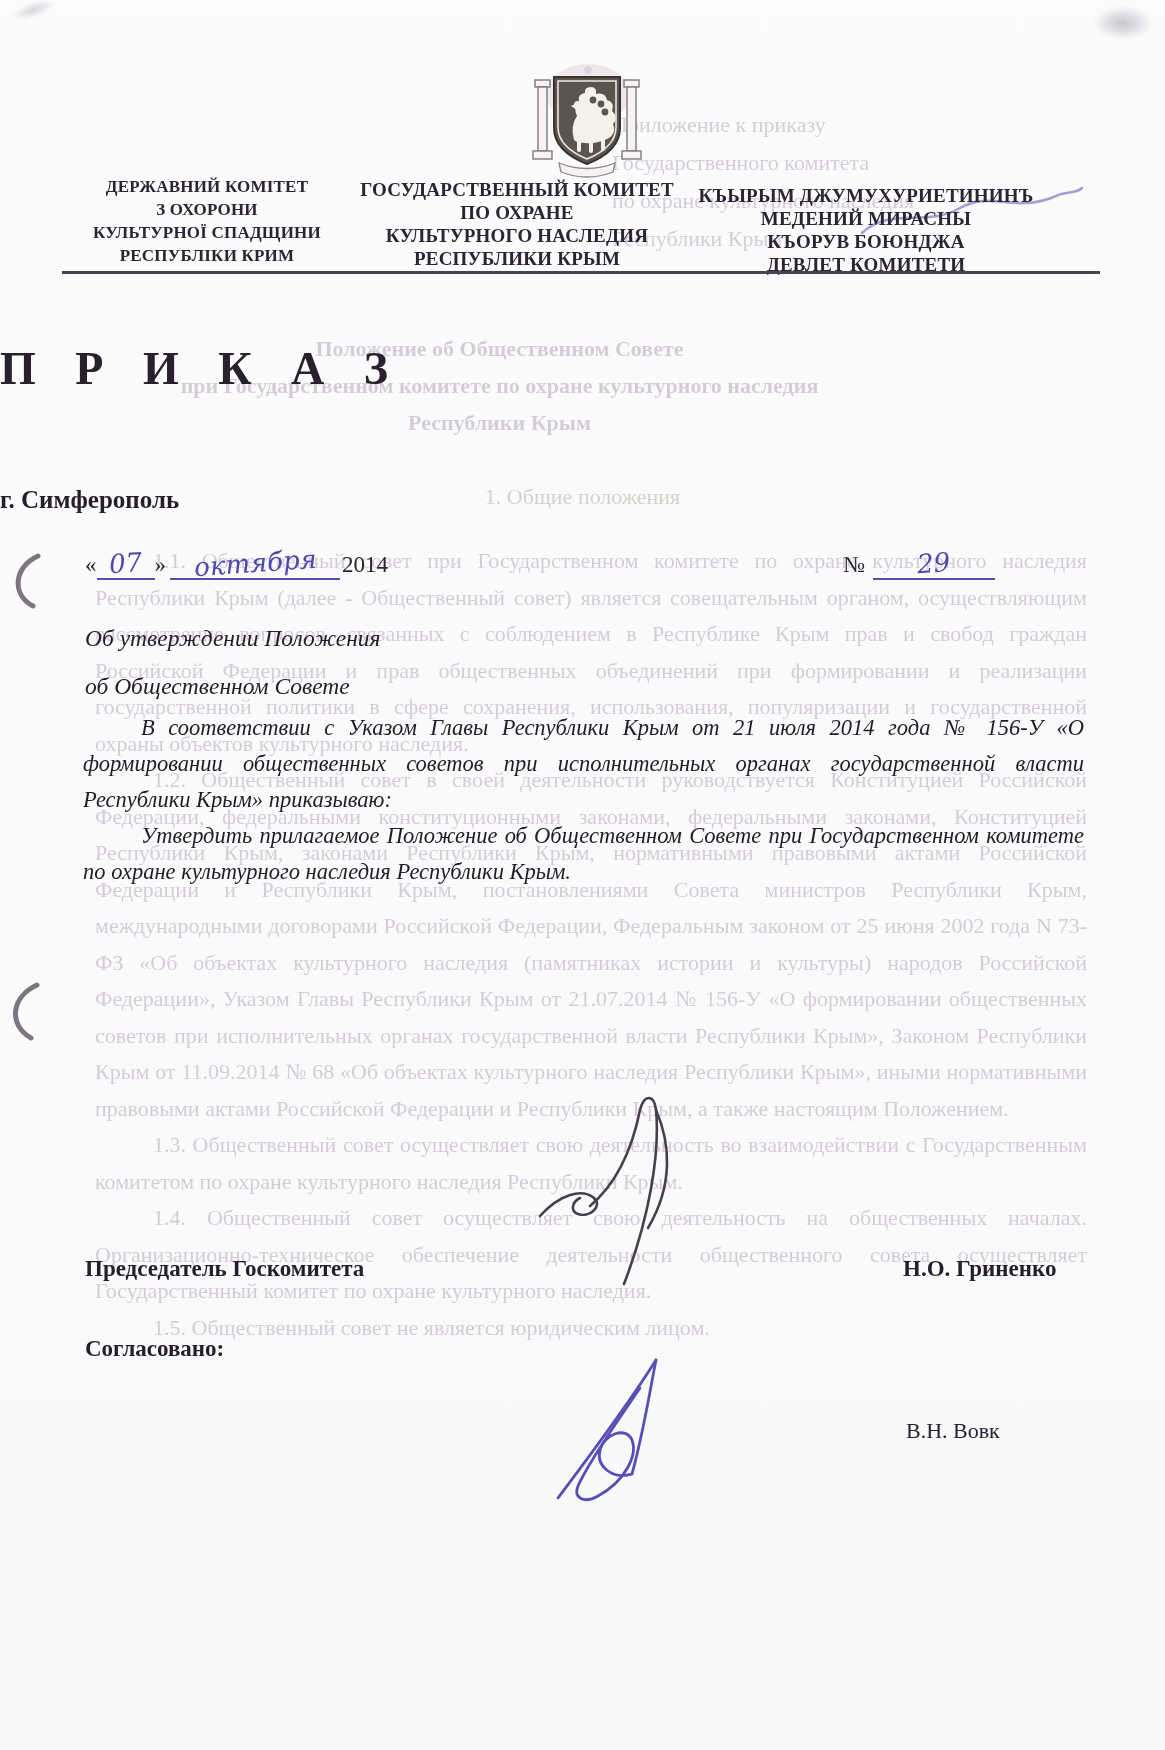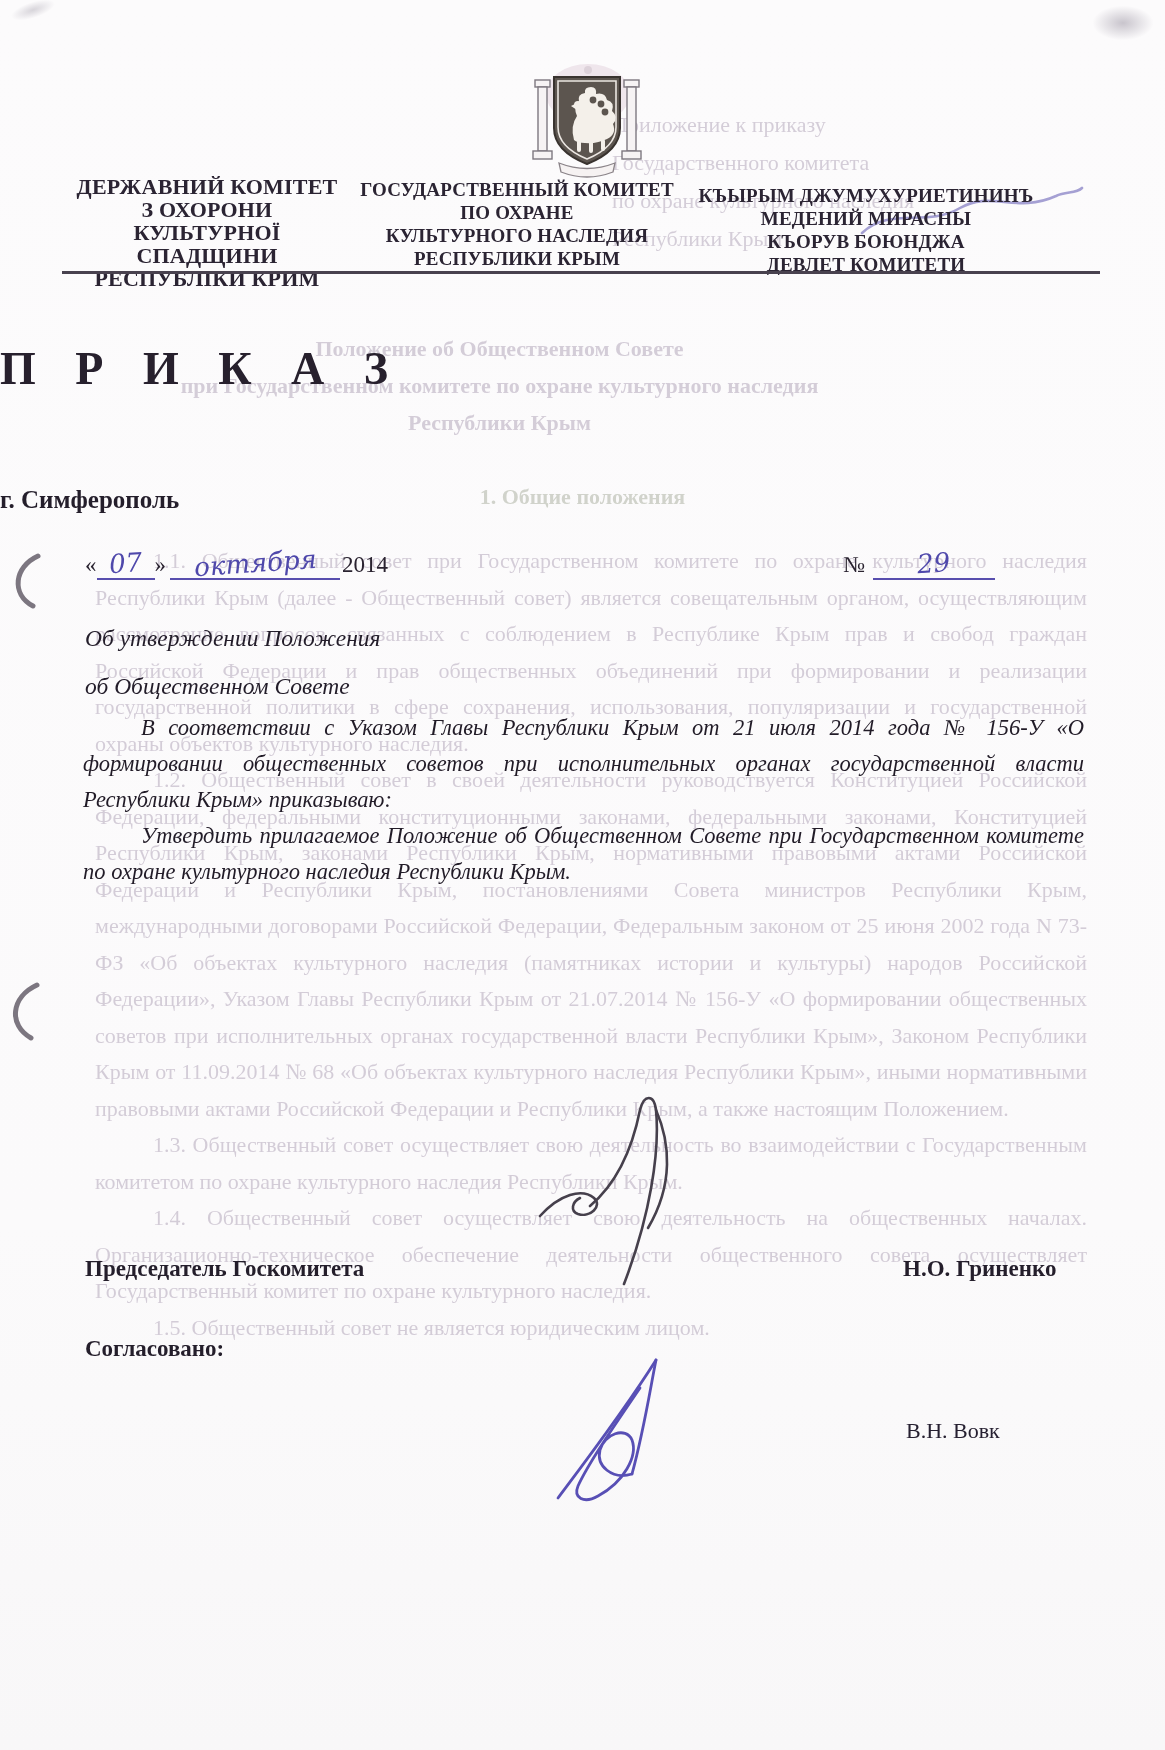--- a/index.html
+++ b/index.html
@@ -19,27 +19,27 @@
   .corner-tr{position:absolute;left:1093px;top:6px;width:60px;height:34px;
     background:radial-gradient(ellipse at center,#c8c4cc 0%,rgba(200,196,204,0) 72%);}
   .binder{position:absolute;opacity:.8;}
   
   .ghost{position:absolute;color:#b4a8bb;opacity:.55;z-index:1;}
   .ghost.greenish{color:#aeb3a4;}
   .ghost-line{white-space:nowrap;}
   .ghost-topright{left:612px;top:106px;width:440px;font-size:22px;line-height:38px;}
   .ghost-title{left:0;top:330px;width:999px;text-align:center;font-weight:bold;
     font-size:22px;line-height:37px;}
-  .ghost-heading{left:0;top:484px;width:1165px;text-align:center;font-weight:bold;font-size:22px;}
+  .ghost-heading{left:0;top:484px;width:1165px;text-align:center;font-weight:normal;font-size:22px;}
   .ghost-body{left:95px;top:543px;width:992px;font-size:22px;line-height:36.5px;}
   .ghost-body p{margin:0;text-align:justify;text-indent:58px;}
   
   .org-col{position:absolute;z-index:2;text-align:center;font-weight:bold;
     line-height:23px;color:#2b2433;letter-spacing:.2px;}
-  .org-left{left:62px;top:175px;width:290px;font-size:22px;}
+  .org-left{left:62px;top:175px;width:290px;font-size:17px;}
   .org-center{left:352px;top:178px;width:330px;font-size:19px;}
   .org-right{left:688px;top:184px;width:356px;font-size:19px;}
   .rule{position:absolute;left:62px;top:271px;width:1038px;height:3px;
     background:#49424f;z-index:2;}
   .emblem{position:absolute;left:527px;top:60px;width:120px;height:122px;z-index:2;}
   
   .order-title{position:absolute;left:0;top:342px;width:1165px;text-align:left;
     font-size:46px;font-weight:bold;letter-spacing:14px;color:#27202d;z-index:2;}
   .city{position:absolute;left:0;top:486px;width:1165px;text-align:left;
     font-size:25px;font-weight:bold;color:#241e2b;z-index:2;}

